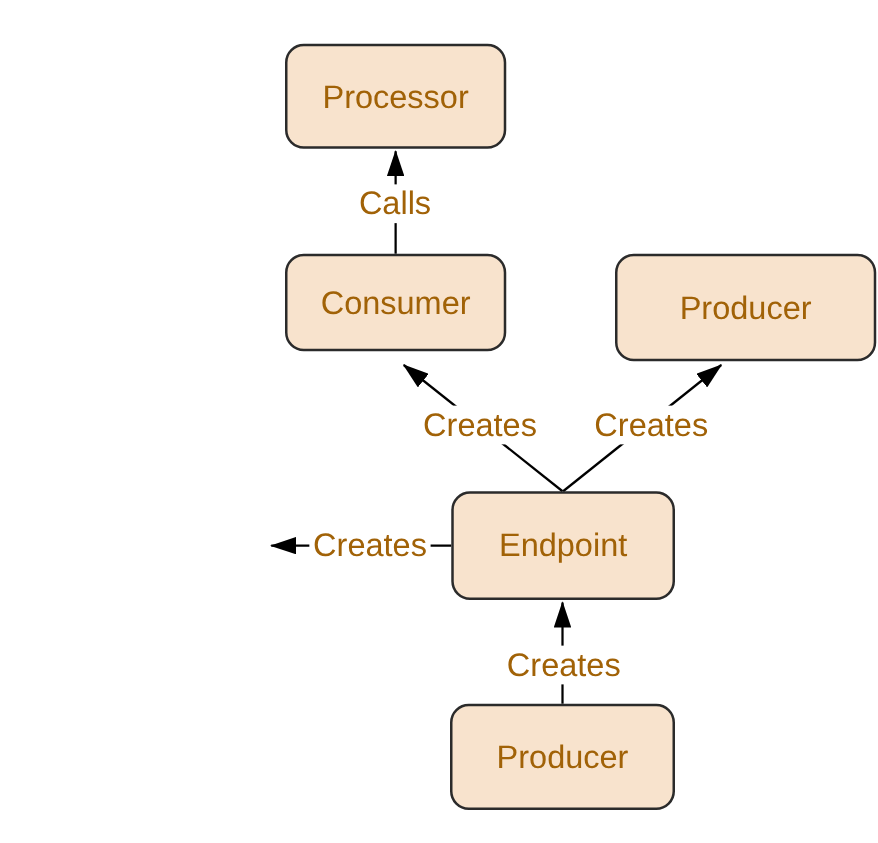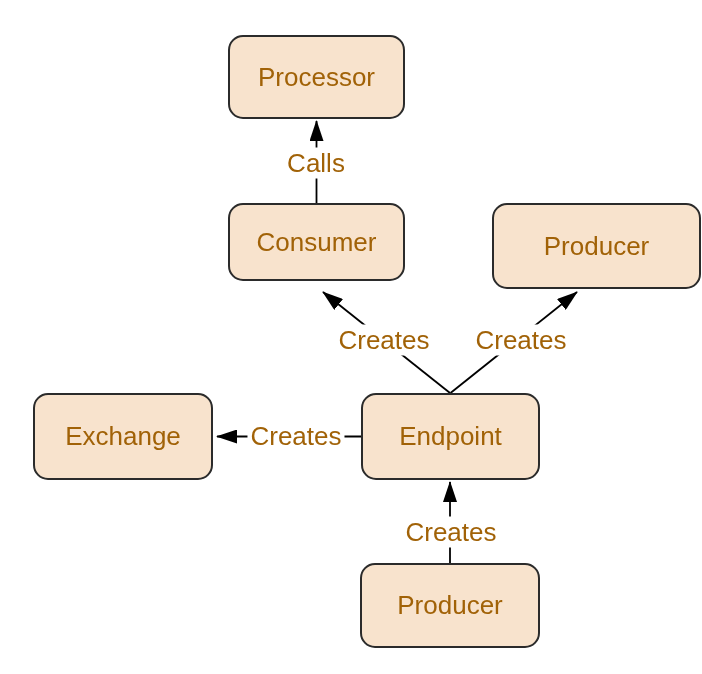--- a/index.html
+++ b/index.html
@@ -75,23 +75,20 @@
   </div>
 
   <div class="node" style="left:228px; top:203px; width:177px; height:78px;">
     <span class="node-label">Consumer</span>
   </div>
 
   <div class="node" style="left:492px; top:203px; width:209px; height:86px;">
     <span class="node-label">Producer</span>
   </div>
 
-  <div class="node" style="left:33px; top:393px; width:180px; height:87px;">
-    <span class="node-label">Exchange</span>
-  </div>
 
   <div class="node" style="left:361px; top:393px; width:179px; height:87px;">
     <span class="node-label">Endpoint</span>
   </div>
 
   <div class="node" style="left:360px; top:563px; width:180px; height:85px;">
     <span class="node-label">Producer</span>
   </div>
 
   <div class="edge-label" style="left:316px; top:163px;">Calls</div>

